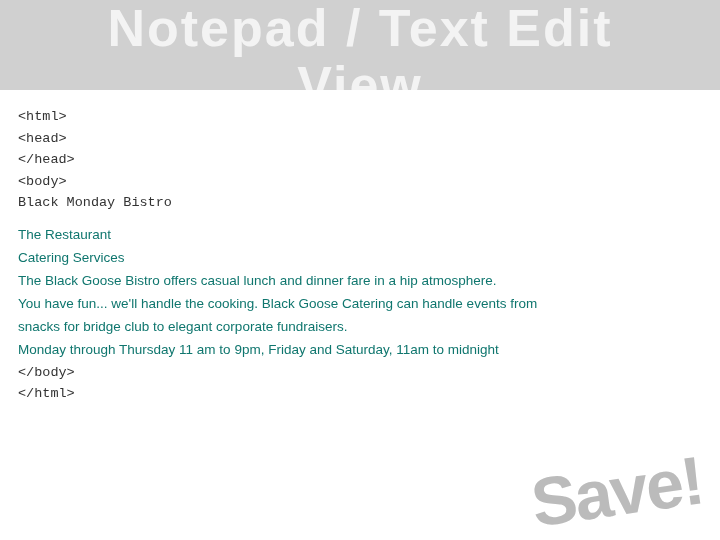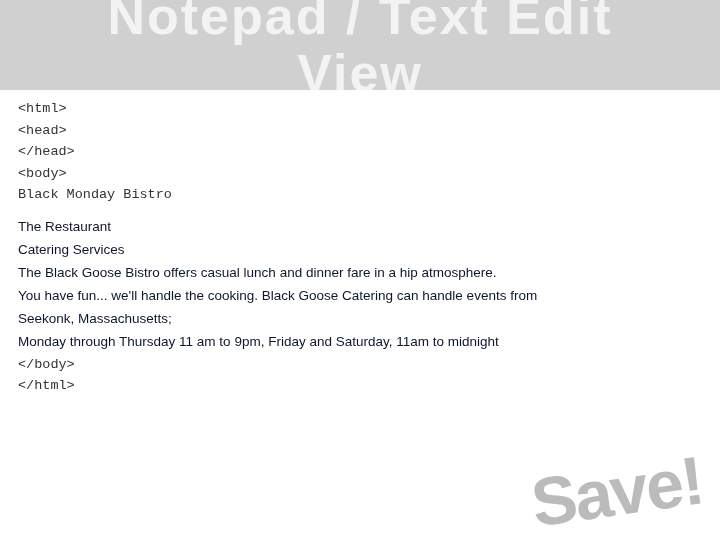--- a/index.html
+++ b/index.html
@@ -20,21 +20,21 @@
     }
 
     .header-bar {
       position: absolute;
       top: 0;
       left: 0;
       right: 0;
       height: 90px;
       background: #d0d0d0;
       display: flex;
-      align-items: center;
+      align-items: flex-start;
       justify-content: center;
     }
 
     .header-title {
       font-size: 52px;
       font-weight: bold;
       color: rgba(255, 255, 255, 0.75);
       letter-spacing: 2px;
       text-align: center;
       line-height: 1.1;
@@ -42,32 +42,32 @@
       user-select: none;
     }
 
     .content-area {
       position: absolute;
       top: 90px;
       left: 0;
       right: 0;
       bottom: 0;
       background: #ffffff;
-      padding: 8px 18px;
+      padding: 16px 18px;
     }
 
     .code-line {
       color: #333;
       font-size: 13.5px;
       line-height: 1.6;
       font-family: 'Courier New', Courier, monospace;
     }
 
     .text-line {
-      color: #0f172a;
+      color: #0f766e;
       font-size: 13.5px;
       line-height: 1.7;
       font-family: Arial, sans-serif;
     }
 
     .spacer {
       height: 10px;
     }
 
     .save-badge {
@@ -103,21 +103,21 @@
   <div class="code-line">&lt;/head&gt;</div>
   <div class="code-line">&lt;body&gt;</div>
   <div class="code-line">Black Monday Bistro</div>
 
   <div class="spacer"></div>
 
   <div class="text-line">The Restaurant</div>
   <div class="text-line">Catering Services</div>
   <div class="text-line">The Black Goose Bistro offers casual lunch and dinner fare in a hip atmosphere.</div>
   <div class="text-line">You have fun... we'll handle the cooking.  Black Goose Catering can handle events from</div>
-  <div class="text-line">Seekonk, Massachusetts;</div>
+  <div class="text-line">snacks for bridge club to elegant corporate fundraisers.</div>
   <div class="text-line">Monday through Thursday 11 am to 9pm, Friday and Saturday, 11am to midnight</div>
   <div class="code-line">&lt;/body&gt;</div>
   <div class="code-line">&lt;/html&gt;</div>
 </div>
 
 <div class="save-badge">
   <span>Save</span><span class="save-exclamation">!</span>
 </div>
 
 </body></html>

